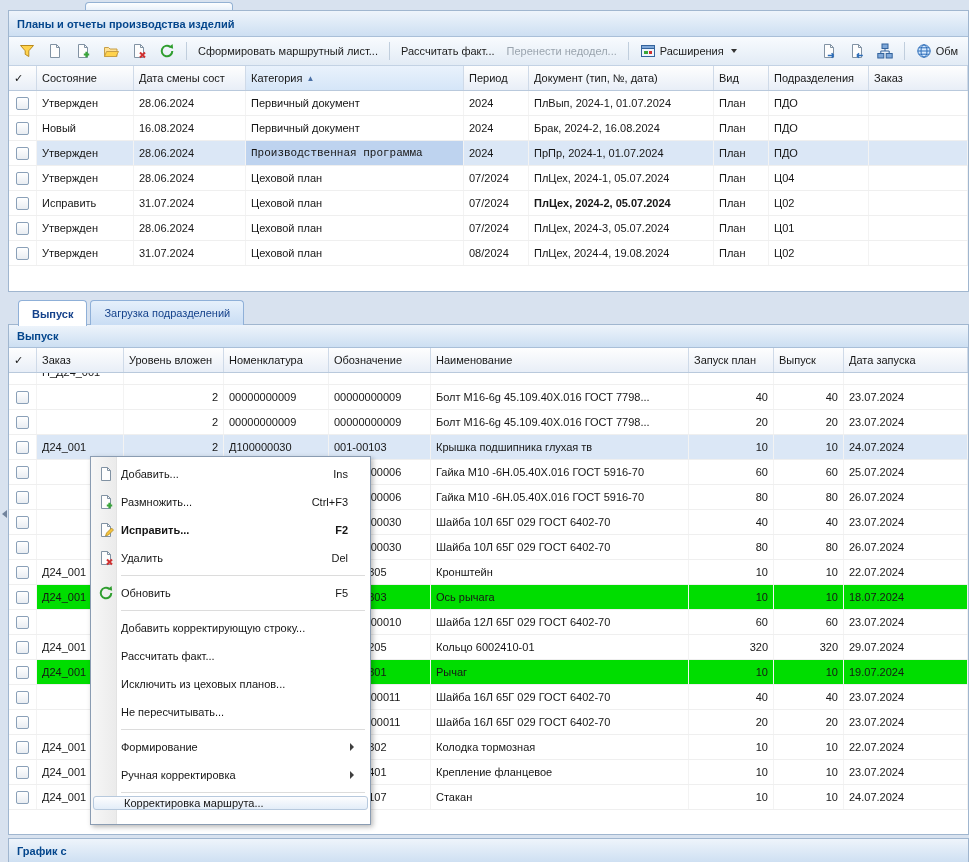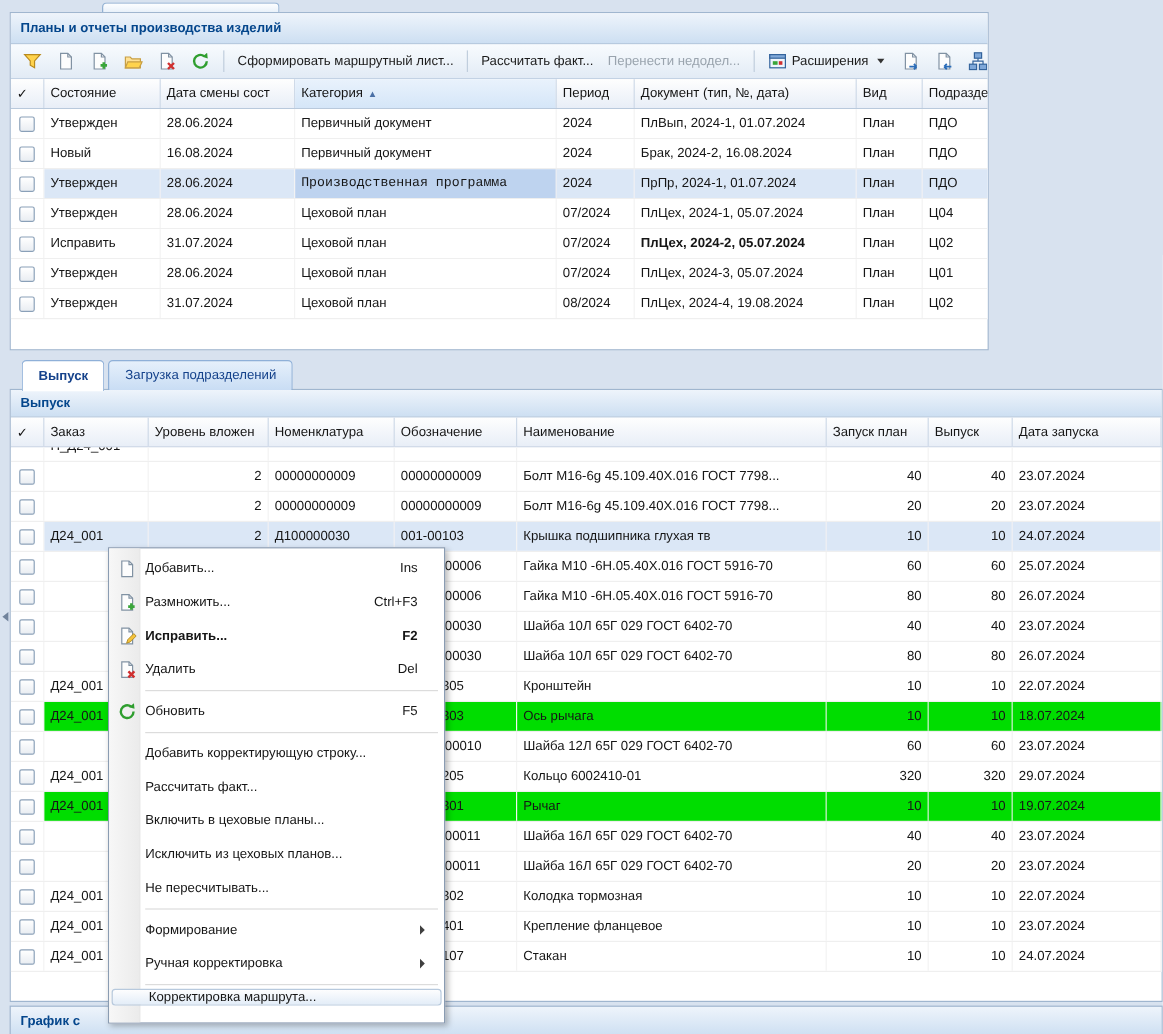--- a/index.html
+++ b/index.html
@@ -9,21 +9,21 @@
   
   .top-strip { position:absolute; left:0; top:0; width:969px; height:9px; }
   .tab-frag { position:absolute; left:85px; top:2px; width:148px; height:8px;
     background:linear-gradient(#fdfeff,#e9f1fa); border:1px solid #93b1d3; border-bottom:none;
     border-radius:4px 4px 0 0; }
 
   .panel { position:absolute; background:#fff; border:1px solid #a0b6cf; overflow:hidden; }
   .panel-header { display:flex; align-items:center; padding:0 8px;
     background:linear-gradient(#eef4fb,#cddff2); border-bottom:1px solid #a9bfd8;
     color:#04468c; font-weight:bold; }
-  #panel-plans   { left:8px; top:10px;  width:816px; height:282px; }
+  #panel-plans   { left:8px; top:10px;  width:961px; height:282px; }
   #panel-plans .panel-header { height:26px; }
   #panel-vypusk  { left:8px; top:324px; width:961px; height:511px; }
   #panel-vypusk .panel-header { height:23px; }
   #panel-schedule{ left:8px; top:838px; width:961px; height:26px; }
   #panel-schedule .panel-header { height:24px; border-bottom:none; }
 
   
   .toolbar { height:29px; display:flex; align-items:center; gap:2px; padding:0 5px;
     background:linear-gradient(#f8fbfe,#e2ebf5); border-bottom:1px solid #c3d2e4; overflow:hidden; }
   .tbtn { display:flex; align-items:center; gap:4px; padding:2px 5px; border-radius:3px;
@@ -1092,24 +1092,20 @@
       <div class="mi">
         <span class="mic"></span>
         <span class="ml">Добавить корректирующую строку...</span>
       </div>
       <div class="mi">
         <span class="mic"></span>
         <span class="ml">Рассчитать факт...</span>
       </div>
       <div class="mi">
         <span class="mic"></span>
-        <span class="ml">Включить в цеховые планы...</span>
-      </div>
-      <div class="mi">
-        <span class="mic"></span>
         <span class="ml">Исключить из цеховых планов...</span>
       </div>
       <div class="mi">
         <span class="mic"></span>
         <span class="ml">Не пересчитывать...</span>
       </div>
       <div class="msep"></div>
       <div class="mi">
         <span class="mic"></span>
         <span class="ml">Формирование</span>

